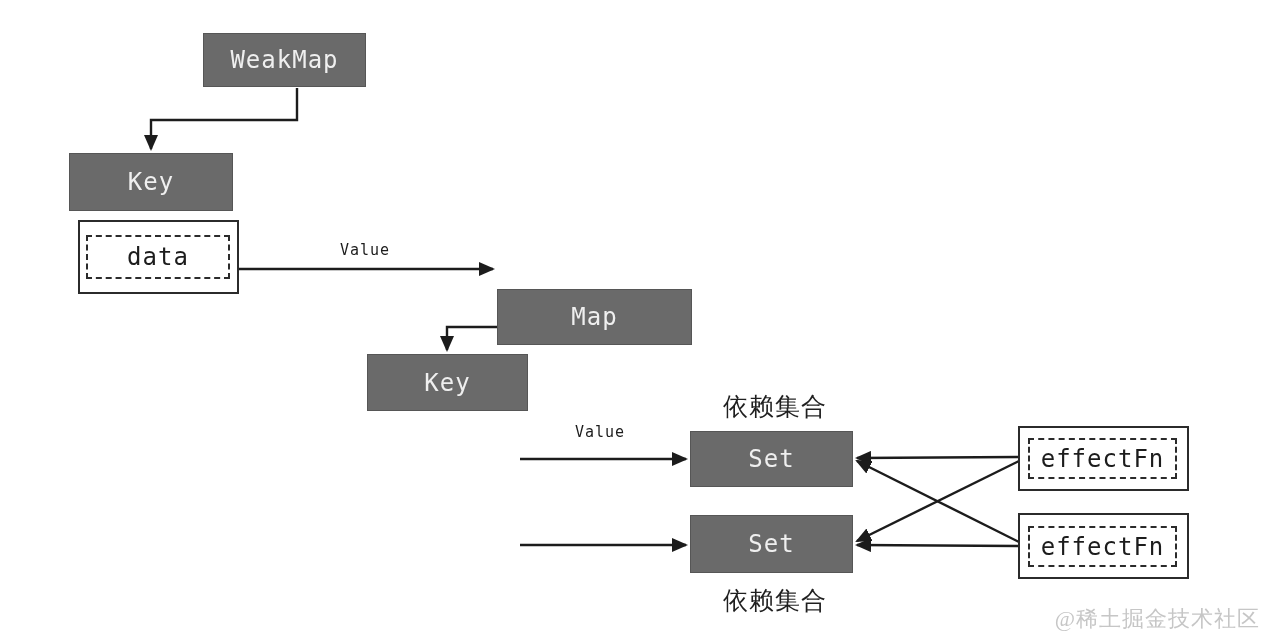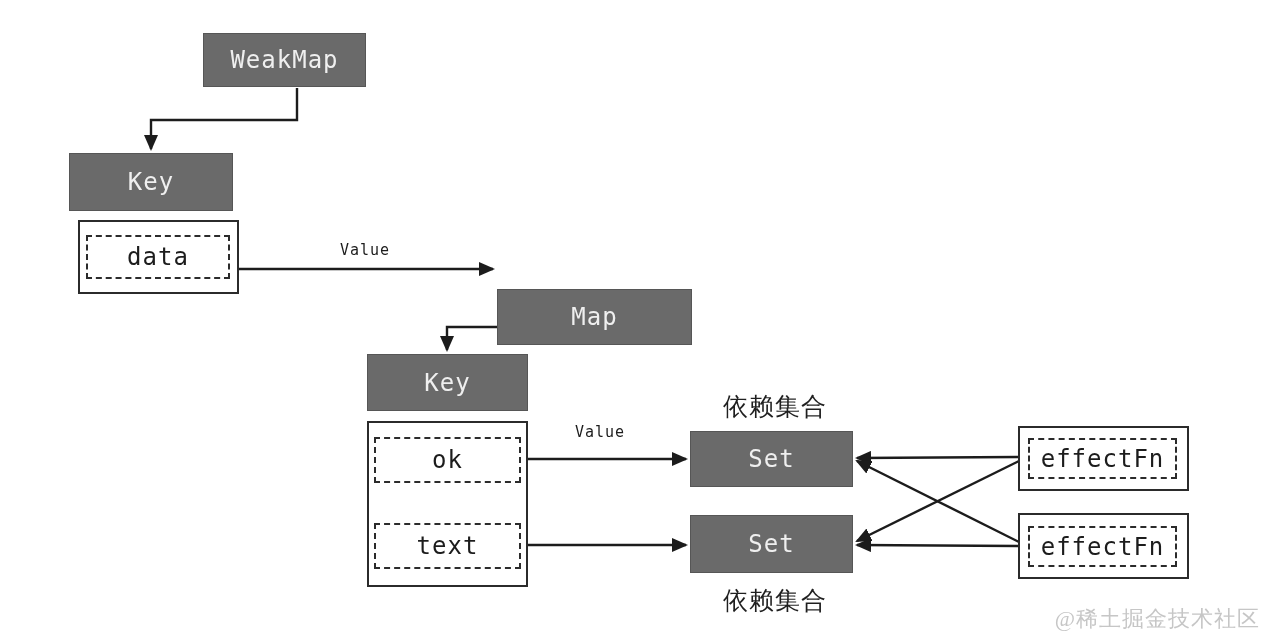--- a/index.html
+++ b/index.html
@@ -94,24 +94,20 @@
   <div class="node" style="left:367px;top:354px;width:161px;height:57px;">Key</div>
 
   <div class="node" style="left:690px;top:431px;width:163px;height:56px;">Set</div>
 
   <div class="node" style="left:690px;top:515px;width:163px;height:58px;">Set</div>
 
   <div class="frame" style="left:70px;top:220px;width:161px;height:74px;margin-left:8px;">
     <div class="dashed" style="left:6px;top:13px;width:144px;height:44px;">data</div>
   </div>
 
-  <div class="frame" style="left:367px;top:421px;width:161px;height:166px;">
-    <div class="dashed" style="left:5px;top:14px;width:147px;height:46px;">ok</div>
-    <div class="dashed" style="left:5px;top:100px;width:147px;height:46px;">text</div>
-  </div>
 
   <div class="frame" style="left:1018px;top:426px;width:171px;height:65px;">
     <div class="dashed" style="left:8px;top:10px;width:149px;height:41px;">effectFn</div>
   </div>
 
   <div class="frame" style="left:1018px;top:513px;width:171px;height:66px;">
     <div class="dashed" style="left:8px;top:11px;width:149px;height:41px;">effectFn</div>
   </div>
 
   <div class="edge-label" style="left:300px;top:241px;width:130px;">Value</div>

